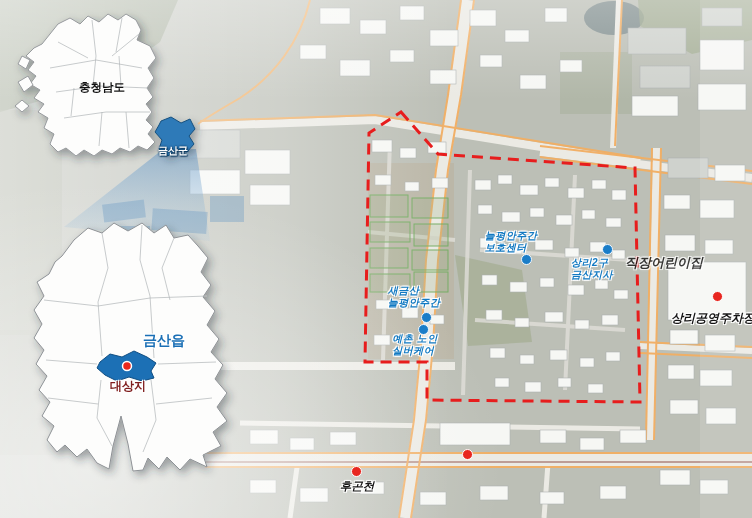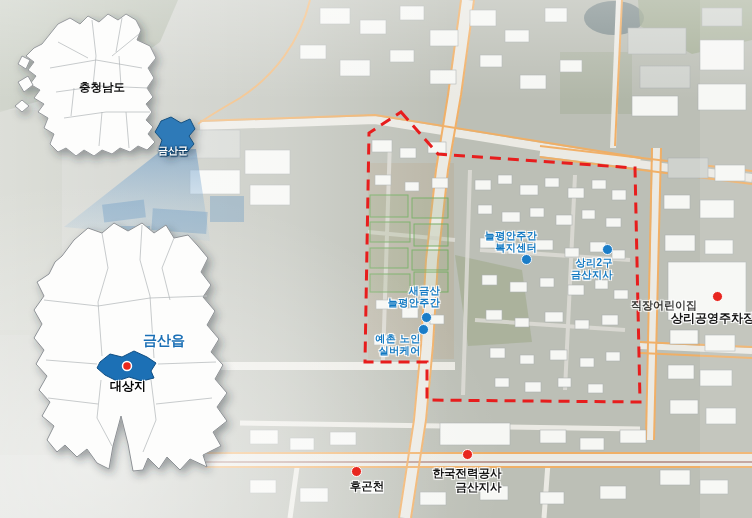--- a/index.html
+++ b/index.html
@@ -1,20 +1,20 @@
 <!DOCTYPE html>
 <html><head>
 <meta charset="utf-8">
 <style>
   html,body{margin:0;padding:0;background:#888;}
   #stage{position:relative;width:752px;height:518px;overflow:hidden;
          background:#b3b7ac;font-family:"Liberation Sans","DejaVu Sans",sans-serif;}
   #stage svg{position:absolute;left:0;top:0;}
-  .lbl{position:absolute;transform:translateX(-50%);text-align:right;white-space:nowrap;
-       text-shadow:-1px -1px 0 #fff,1px -1px 0 #fff,-1px 1px 0 #fff,1px 1px 0 #fff,0 0 3px #fff;}
+  .lbl{position:absolute;transform:translateX(-50%);text-align:left;white-space:nowrap;
+       text-shadow:-1px -1px 0 #fff,1px -1px 0 #fff,-1px 1px 0 #fff,1px 1px 0 #fff,0 0 3px #fff;font-style:italic;}
   .lbl span{display:block;}
   .poi-blue{color:#1279c2;font-size:10px;font-weight:bold;line-height:1.15;letter-spacing:.5px;}
   .poi-black{color:#151515;font-weight:bold;}
   .dot{position:absolute;border-radius:50%;box-sizing:border-box;}
   .dot-blue{width:11px;height:11px;background:#1a7dc8;border:1.5px solid #f2f8ff;}
   .dot-red{width:11px;height:11px;background:#e8261f;border:1.5px solid #fff;}
   .map-lbl{position:absolute;transform:translateX(-50%);white-space:nowrap;font-weight:bold;}
   .faint{opacity:.82;}
 </style>
 </head>
@@ -266,70 +266,66 @@
         <path d="M46,360 L97,364 M158,364 L216,362"></path>
         <path d="M101,380 L97,418 L112,446 M151,380 L156,420 L143,452"></path>
         <path d="M48,398 L98,404 M156,404 L212,398"></path>
       </g>
       <path d="M100,362 L110,354 L122,357 L134,351 L147,357 L156,363 L151,371 L154,378 L142,381 L129,377
                L117,381 L105,375 L97,368 Z" fill="#1a6fb5" stroke="#124f83" stroke-width="1"></path>
       <circle cx="127" cy="366" r="4.5" fill="#e8261f" stroke="#ffffff" stroke-width="1.5"></circle>
     </g>
   </svg>
 
-  <div class="lbl poi-black faint" style="left:664px;top:254px;font-size:11px;margin-top:44px;">
+  <div class="lbl poi-black faint" style="left:664px;top:254px;font-size:13px;">
     <span>직장어린이집</span>
   </div>
 
   <div class="lbl poi-blue" style="left:511px;top:230px;">
     <span>늘평안주간</span>
-    <span>복지센터</span>
+    <span>보호센터</span>
   </div>
   <div class="dot dot-blue" style="left:521px;top:254px;"></div>
 
   <div class="lbl poi-blue" style="left:592px;top:257px;">
     <span>상리2구</span>
     <span>금산지사</span>
   </div>
   <div class="dot dot-blue" style="left:602px;top:244px;"></div>
 
   <div class="lbl poi-blue" style="left:414px;top:285px;">
     <span>새금산</span>
     <span>늘평안주간</span>
   </div>
   <div class="dot dot-blue" style="left:421px;top:312px;"></div>
 
-  <div class="lbl poi-blue" style="left:398px;top:333px;">
+  <div class="lbl poi-blue" style="left:415px;top:333px;">
     <span>예촌 노인</span>
     <span>실버케어</span>
   </div>
   <div class="dot dot-blue" style="left:418px;top:324px;"></div>
 
   <div class="dot dot-red" style="left:712px;top:291px;"></div>
   <div class="lbl poi-black" style="left:713px;top:310px;font-size:12px;">
     <span>상리공영주차장</span>
   </div>
 
   <div class="dot dot-red" style="left:351px;top:466px;"></div>
-  <div class="lbl poi-black" style="left:357px;top:479px;font-size:11.5px;margin-left:10px;">
+  <div class="lbl poi-black" style="left:357px;top:479px;font-size:11.5px;">
     <span>후곤천</span>
   </div>
 
   <div class="dot dot-red" style="left:462px;top:449px;"></div>
-  <div class="lbl poi-black" style="left:467px;top:467px;font-size:11.5px;line-height:1.2;">
-    <span>한국전력공사</span>
-    <span>금산지사</span>
-  </div>
 
   <div class="map-lbl" style="left:102px;top:80px;font-size:11.5px;color:#111;text-align:center;">
     <span>충청남도</span>
   </div>
   <div class="map-lbl" style="left:173px;top:144px;font-size:10px;color:#fff;text-shadow:0 0 2px #0c3a60,0 0 2px #0c3a60,1px 1px 1px #0c3a60;">
     <span>금산군</span>
   </div>
   <div class="map-lbl" style="left:164px;top:332px;font-size:14px;color:#1a6fb5;text-shadow:-1px -1px 0 #fff,1px -1px 0 #fff,-1px 1px 0 #fff,1px 1px 0 #fff;">
     <span>금산읍</span>
   </div>
-  <div class="map-lbl" style="left:128px;top:378px;font-size:12px;color:#000000;text-shadow:-1px -1px 0 #fff,1px -1px 0 #fff,-1px 1px 0 #fff,1px 1px 0 #fff;">
+  <div class="map-lbl" style="left:128px;top:378px;font-size:12px;color:#7f1d1d;text-shadow:-1px -1px 0 #fff,1px -1px 0 #fff,-1px 1px 0 #fff,1px 1px 0 #fff;">
     <span>대상지</span>
   </div>
 
 </div>
 
 </body></html>

